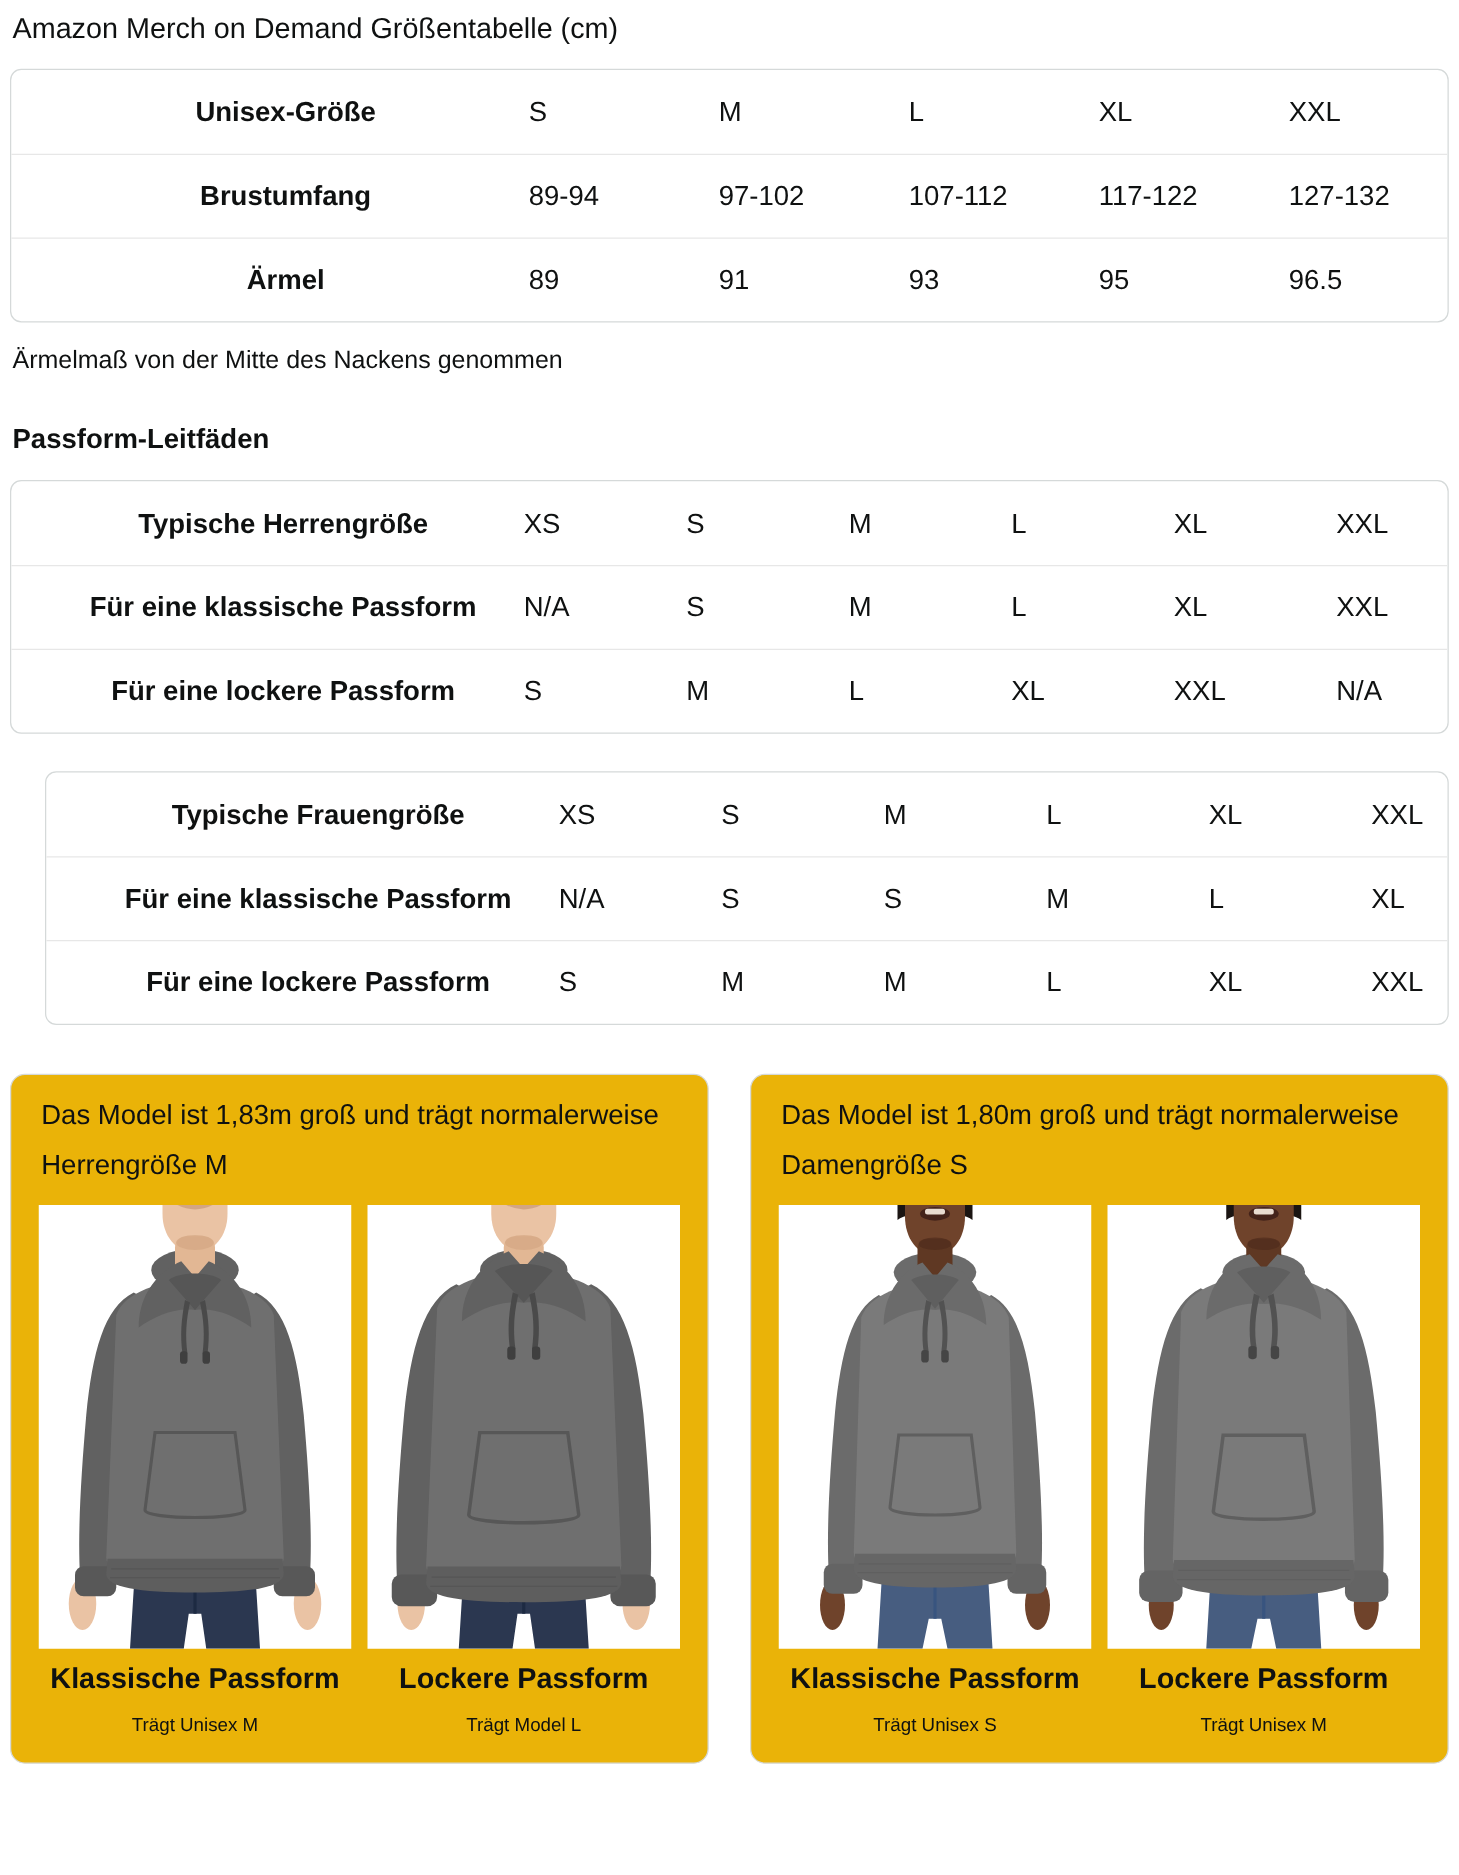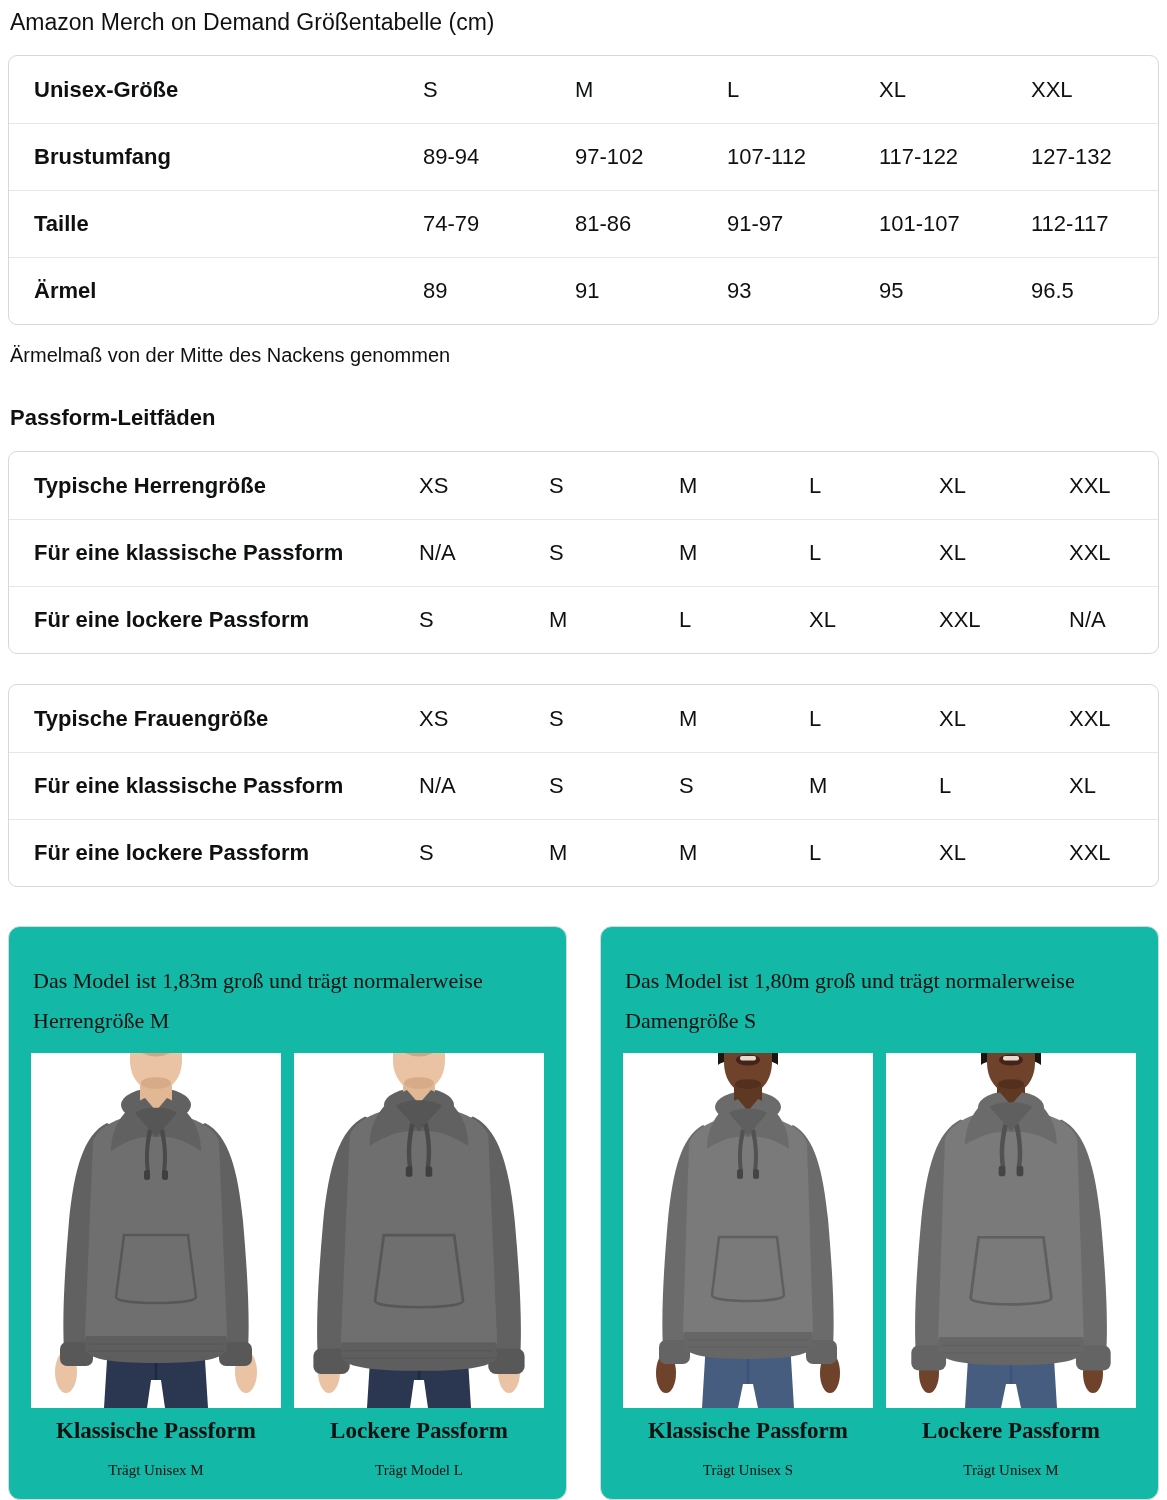--- a/index.html
+++ b/index.html
@@ -37,46 +37,45 @@
   }
   .tbl .row{
     display:flex;align-items:center;
     min-height:67px;
     border-top:1px solid var(--divider-color,#e7e7e7);
   }
   .tbl .row:first-child{border-top:none;}
   .cell-label{
     flex:0 0 414px;
     padding-left:25px;
-    font-size:22px;font-weight:700;
+    font-size:22px;font-weight:700;text-align:center;
   }
   .tbl-6 .cell-label{flex-basis:410px;}
   .cell-val{font-size:22px;font-weight:400;}
   .tbl-5 .cell-val{flex:0 0 152px;}
   .tbl-6 .cell-val{flex:0 0 130px;}
   .tbl .cell-val:last-child{flex:1 1 auto;}
-  .tbl-gap{margin-top:30px;}
+  .tbl-gap{margin-top:30px;margin-left:28px;}
   
   .note{
     font-size:20px;line-height:26px;font-weight:400;
     margin:17px 0 0 2px;
   }
   .fit-heading{
     font-size:22px;font-weight:700;line-height:28px;
     margin:36px 0 0 2px;
   }
   
   .cards{display:flex;gap:33px;margin-top:39px;}
   .card{
     flex:1 1 0;
     border:1px solid var(--border-color,#d5d9d9);
     border-radius:12px;
-    padding:34px 22px 16px;
-    background:#14b8a6;
-    font-family:Liberation Serif, serif;
+    padding:12px 22px 16px;
+    background:#eab308;
   }
   .card-title{
     font-size:22px;font-weight:400;line-height:40px;
     margin:0 0 12px 2px;
   }
   .figures{display:flex;justify-content:space-between;}
   .figure{width:250px;text-align:center;}
   .model-img{width:250px;height:355px;display:block;margin:0 auto;background:#fff;}
   .fit-label{font-size:23px;font-weight:700;margin-top:10px;line-height:26px;}
   .size-label{font-size:15px;font-weight:400;margin-top:13px;line-height:26px;}
@@ -179,28 +178,20 @@
     </div>
     <div class="row">
       <div class="cell-label">Brustumfang</div>
       <div class="cell-val">89-94</div>
       <div class="cell-val">97-102</div>
       <div class="cell-val">107-112</div>
       <div class="cell-val">117-122</div>
       <div class="cell-val">127-132</div>
     </div>
     <div class="row">
-      <div class="cell-label">Taille</div>
-      <div class="cell-val">74-79</div>
-      <div class="cell-val">81-86</div>
-      <div class="cell-val">91-97</div>
-      <div class="cell-val">101-107</div>
-      <div class="cell-val">112-117</div>
-    </div>
-    <div class="row">
       <div class="cell-label">Ärmel</div>
       <div class="cell-val">89</div>
       <div class="cell-val">91</div>
       <div class="cell-val">93</div>
       <div class="cell-val">95</div>
       <div class="cell-val">96.5</div>
     </div>
   </div>
 
   <p class="note">Ärmelmaß von der Mitte des Nackens genommen</p>

